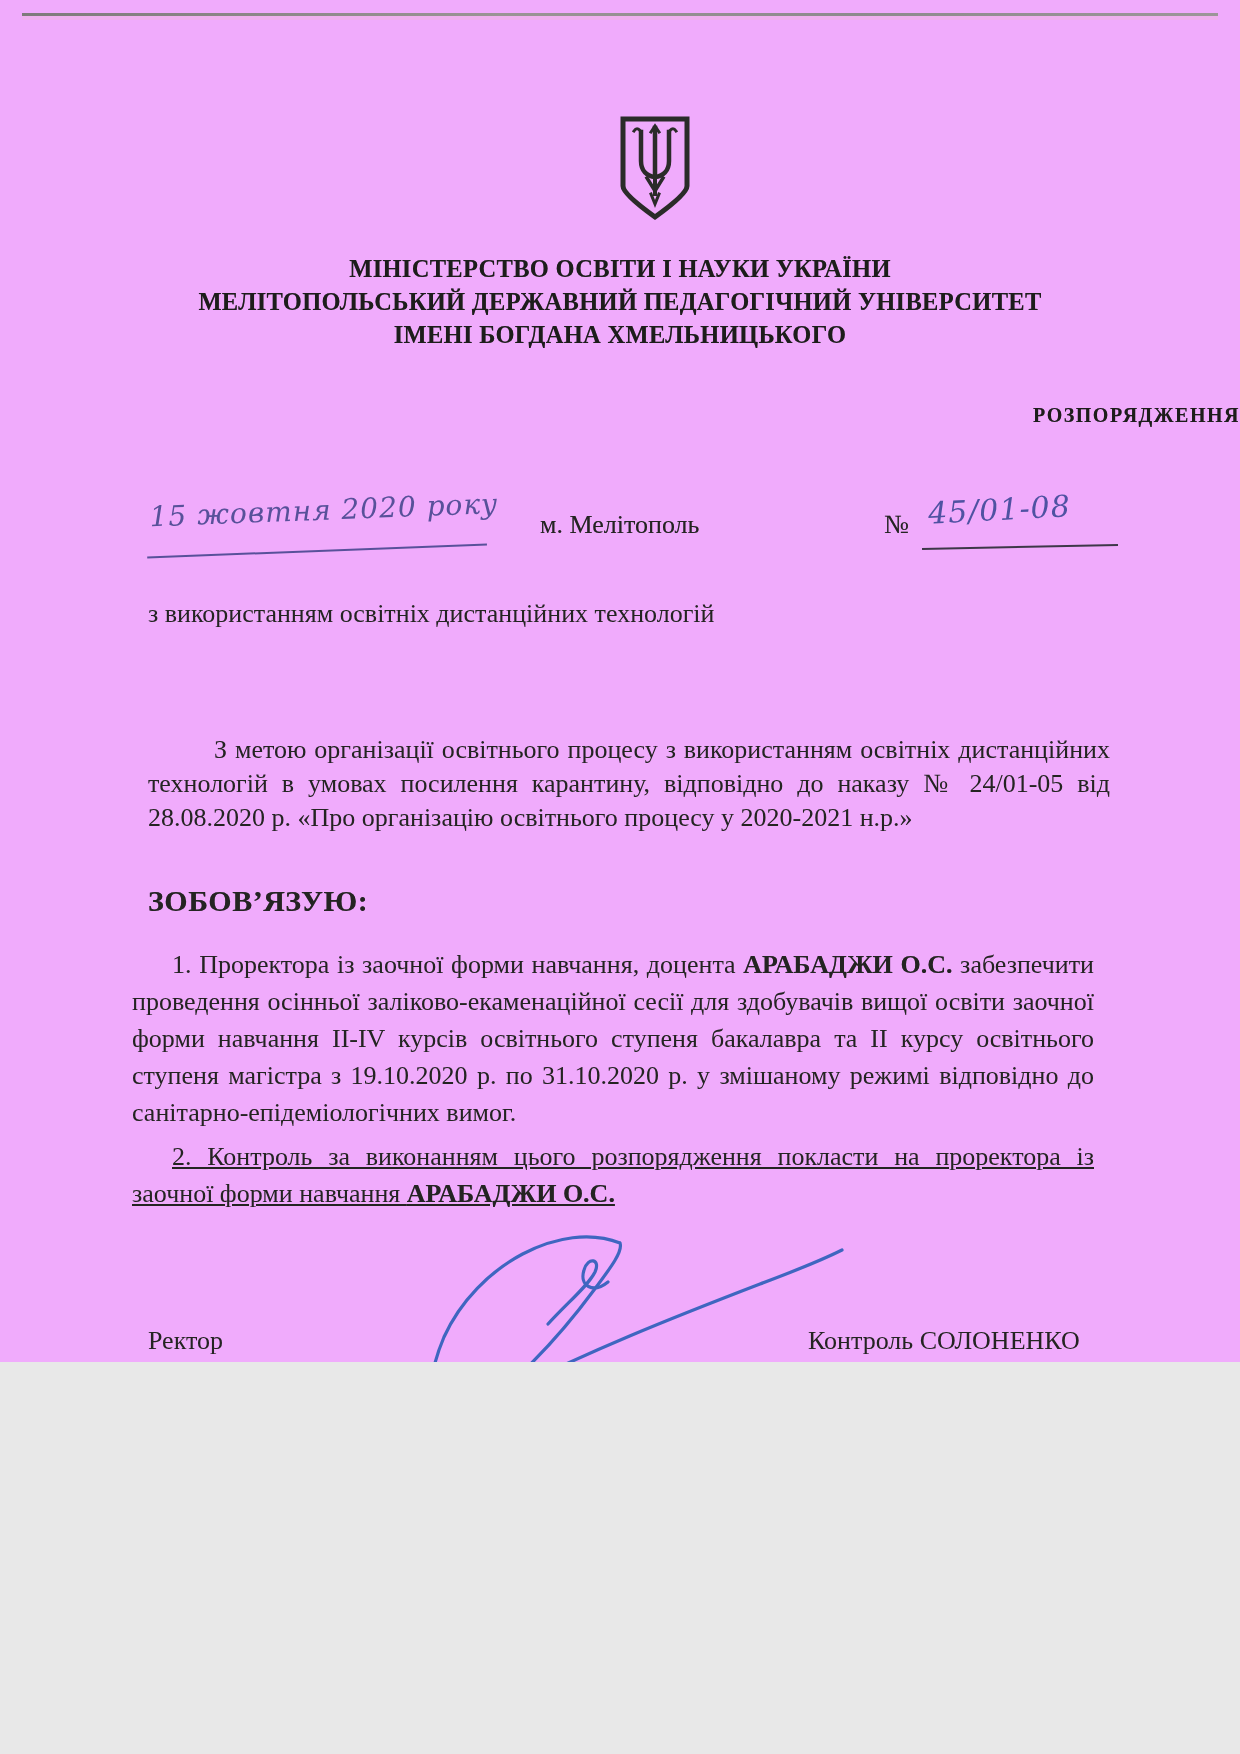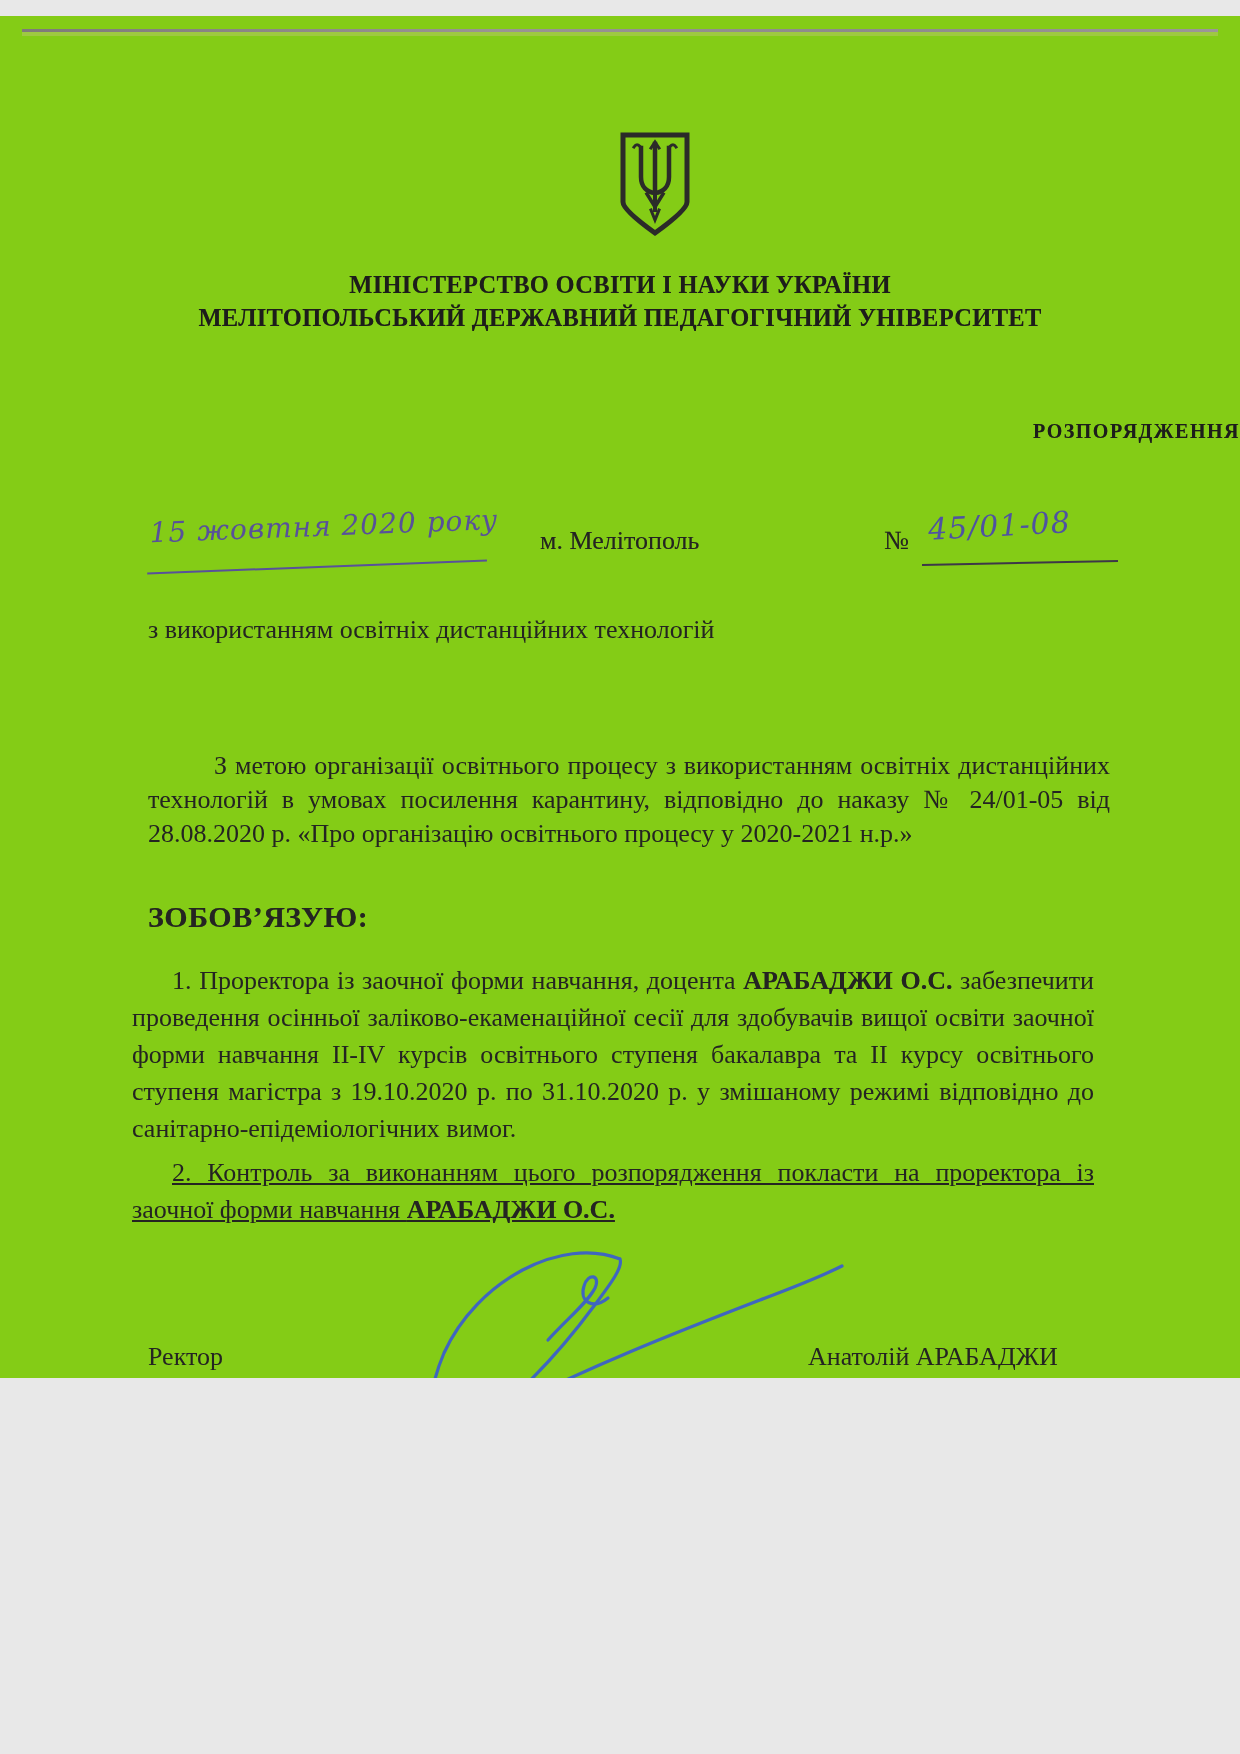--- a/index.html
+++ b/index.html
@@ -1,20 +1,20 @@
 <!DOCTYPE html>
 <html><head>
 <meta charset="utf-8">
 <style>
   html,body{margin:0;padding:0;background:#e8e8e8;}
   .page{
     position:relative;
     width:1240px;height:1362px;
-    margin:16px auto;
-    background:#84cc16;
+    margin:0 auto;
+    background:#f0abfc;
     overflow:hidden;
     font-family:"Liberation Serif","DejaVu Serif",serif;
     color:#242422;
   }
   .scan-line{
     position:absolute;top:13px;left:22px;width:1196px;height:3px;
     background:linear-gradient(90deg,#7e7a7a,#9a9494 40%,#8d8a8c 70%,#9c9698);
   }
   .scan-line-tint{
     position:absolute;top:16px;left:22px;width:1196px;height:4px;
@@ -97,20 +97,21 @@
       <path d="M52 18 C54 14 57 14 59 17" stroke-width="3"></path>
       <path d="M30 64 L38 77 L46 64" stroke-width="3.5"></path>
       <path d="M38 63 V80" stroke-width="4"></path>
       <path d="M34 80 L38 90 L42 80" stroke-width="3"></path>
     </g>
   </svg>
 
   <div class="header-block">
     <div>МІНІСТЕРСТВО ОСВІТИ І НАУКИ УКРАЇНИ</div>
     <div>МЕЛІТОПОЛЬСЬКИЙ ДЕРЖАВНИЙ ПЕДАГОГІЧНИЙ УНІВЕРСИТЕТ</div>
+    <div>ІМЕНІ БОГДАНА ХМЕЛЬНИЦЬКОГО</div>
   </div>
 
   <div class="doc-title">РОЗПОРЯДЖЕННЯ</div>
 
   <div class="date-hand hand" style="color:#58519a;border-color:#58519a;">15 жовтня 2020 року</div>
 
   <div class="city soft">м. Мелітополь</div>
 
   <span class="num-label soft">№</span>
   <span class="num-hand hand" style="color:#4f52a2;">45/01-08</span>
@@ -122,21 +123,21 @@
 
   <div class="preamble">З метою організації освітнього процесу з використанням освітніх дистанційних технологій в умовах посилення карантину, відповідно до наказу № 24/01-05 від 28.08.2020 р. «Про організацію освітнього процесу у 2020-2021 н.р.»</div>
 
   <div class="directive">ЗОБОВ’ЯЗУЮ:</div>
 
   <div class="item item-1"><span>1. Проректора із заочної форми навчання, доцента </span><span class="bold-name">АРАБАДЖИ О.С.</span><span> забезпечити проведення осінньої заліково-екаменаційної сесії для здобувачів вищої освіти заочної форми навчання II-IV курсів освітнього ступеня бакалавра та II курсу освітнього ступеня магістра з 19.10.2020 р. по 31.10.2020 р. у змішаному режимі відповідно до санітарно-епідеміологічних вимог.</span></div>
 
   <div class="item item-2"><span>2. Контроль за виконанням цього розпорядження покласти на проректора із заочної форми навчання </span><span class="bold-name">АРАБАДЖИ О.С.</span><span></span></div>
 
   <div class="signer-role">Ректор</div>
-  <div class="signer-name">Анатолій АРАБАДЖИ</div>
+  <div class="signer-name">Контроль СОЛОНЕНКО</div>
 
   <svg class="signature-svg" viewBox="0 0 496 230">
     <g fill="none" stroke-width="3.2" stroke-linecap="round" stroke="#3f66c0">
       <path d="M248 31 C 190 8, 105 52, 72 125 C 48 182, 62 215, 92 203 C 132 185, 185 128, 222 78 C 240 54, 251 39, 248 31"></path>
       <path d="M176 112 C 196 90, 216 74, 223 60 C 229 47, 216 44, 212 58 C 207 74, 221 82, 236 70"></path>
       <path d="M112 192 C 212 140, 310 102, 388 72 C 428 57, 456 45, 470 38"></path>
     </g>
   </svg>
 
   <div class="executor">

